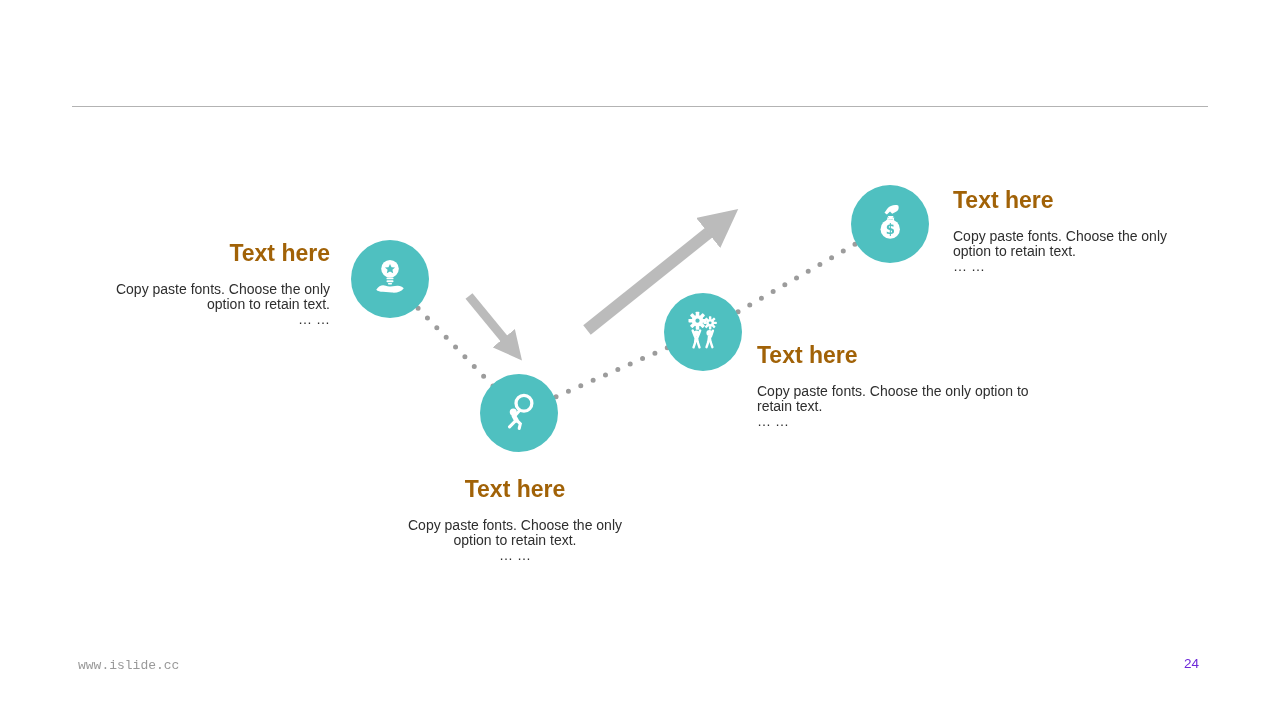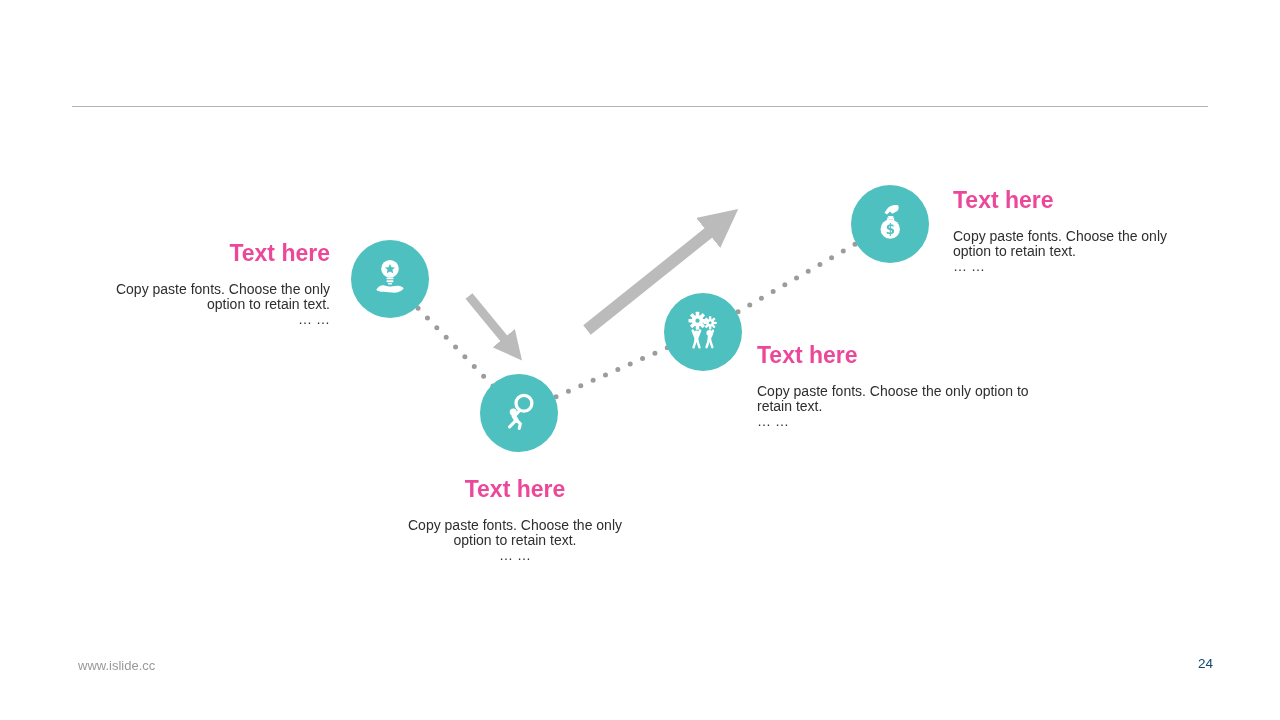--- a/index.html
+++ b/index.html
@@ -48,46 +48,47 @@
   .text-block {
     position: absolute;
     z-index: 4;
     color: #2e2e2e;
   }
   .text-block h3 {
     margin: 0 0 16px 0;
     font-size: 23px;
     line-height: 26px;
     font-weight: bold;
-    color: #ec4899;
+    color: #a16207;
   }
   .text-block p {
     margin: 0;
     font-size: 14px;
     line-height: 15px;
   }
   .tb-1 { left: 98px;  top: 240px; width: 232px; text-align: right; }
   .tb-2 { left: 399px; top: 476px; width: 232px; text-align: center; }
   .tb-3 { left: 757px; top: 342px; width: 292px; text-align: left; }
   .tb-4 { left: 953px; top: 187px; width: 230px; text-align: left; }
 
   .footer-url {
     position: absolute;
     left: 78px;
     top: 658px;
     font-size: 13px;
     color: #999999;
     z-index: 4;
+    font-family: Liberation Mono, monospace;
   }
   .page-number {
     position: absolute;
-    right: 67px;
+    right: 81px;
     top: 656px;
     font-size: 13.5px;
-    color: #0c4a6e;
+    color: #6d28d9;
     z-index: 4;
   }
 </style>
 </head>
 <body>
 
 <div class="slide">
 
   <div class="divider"></div>
 

